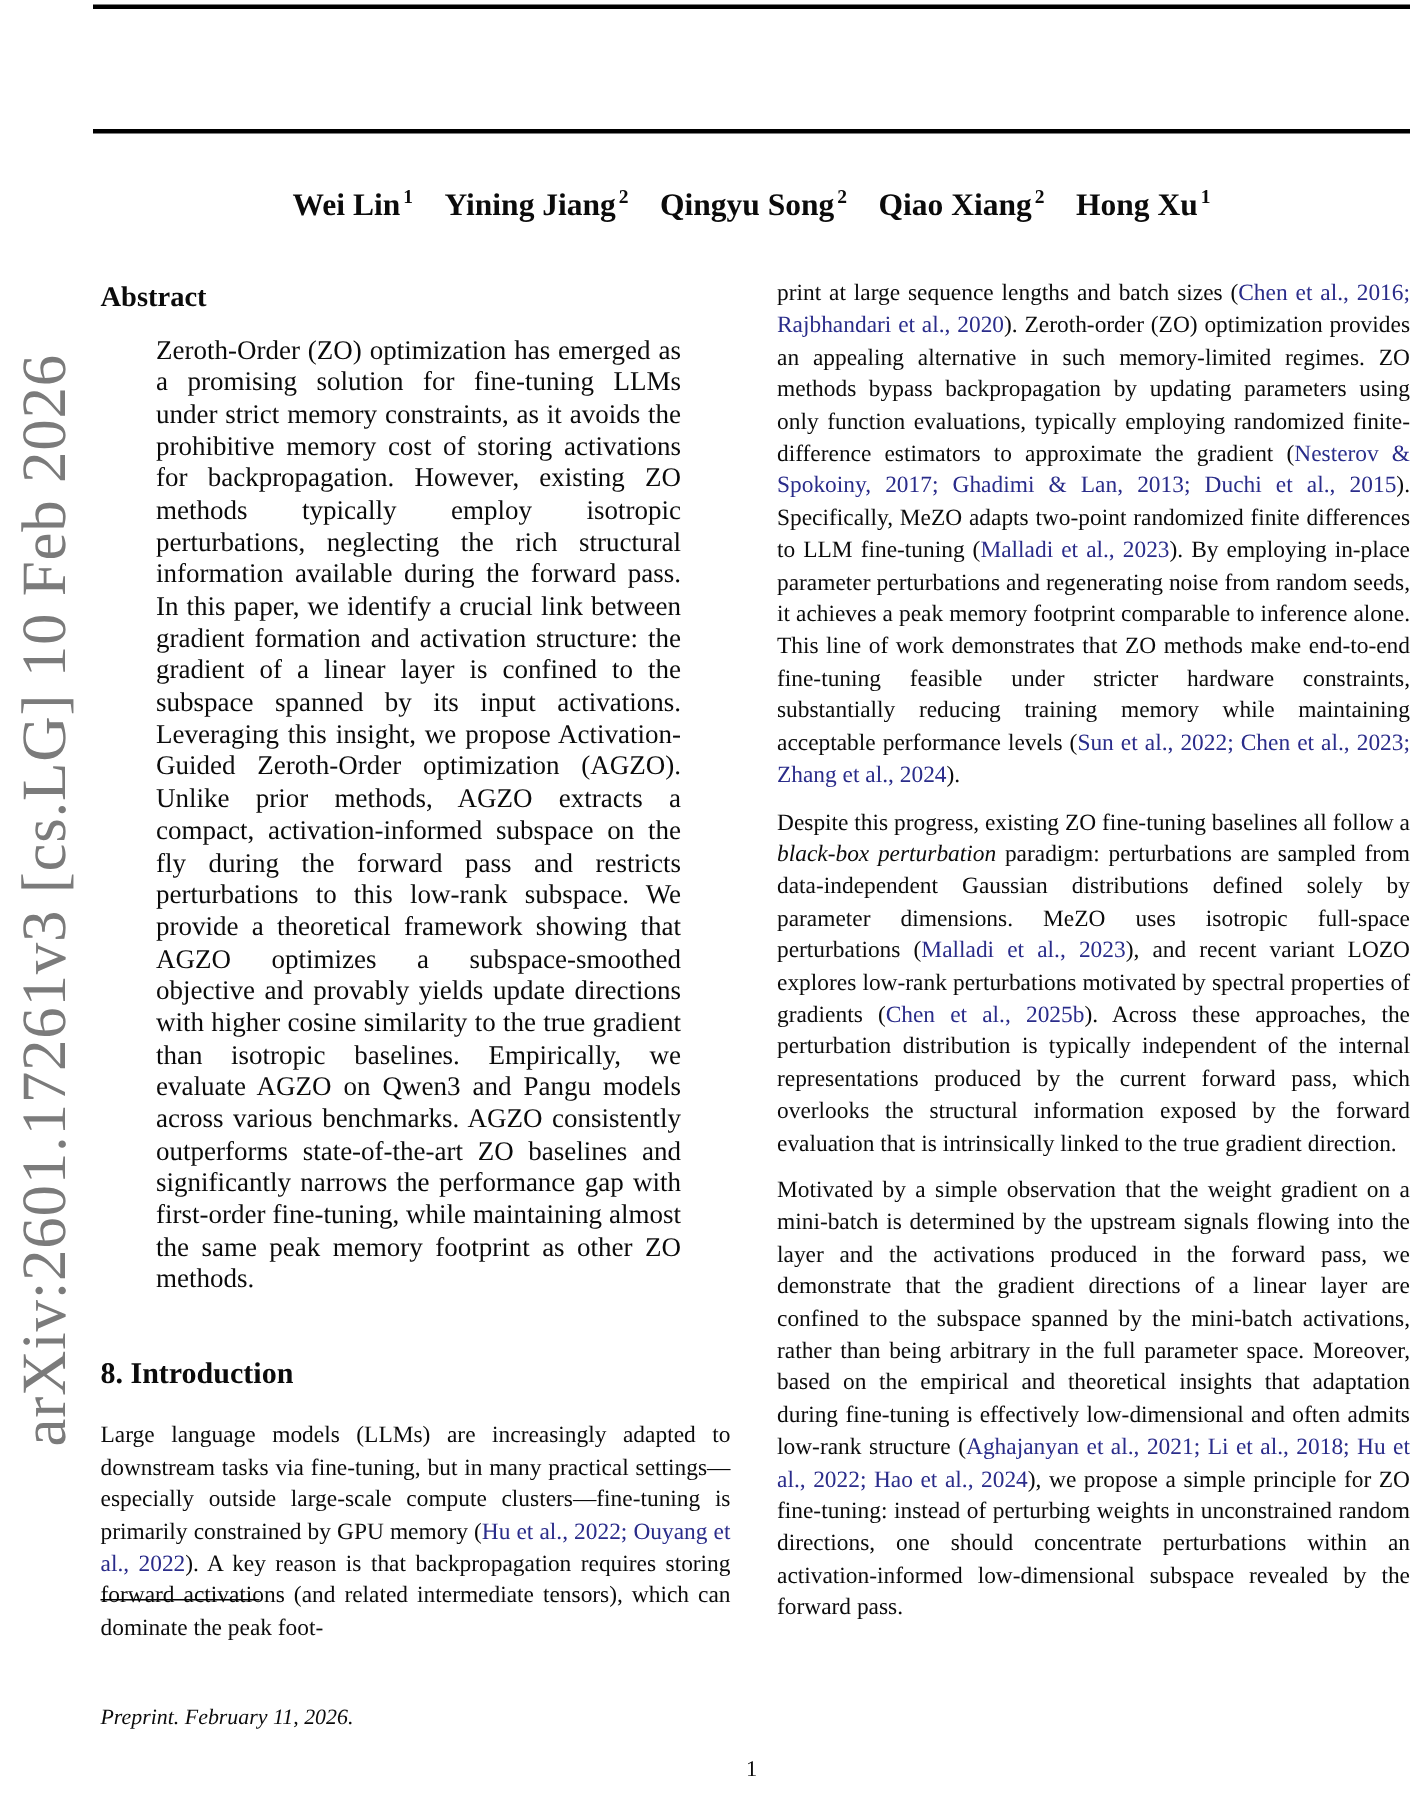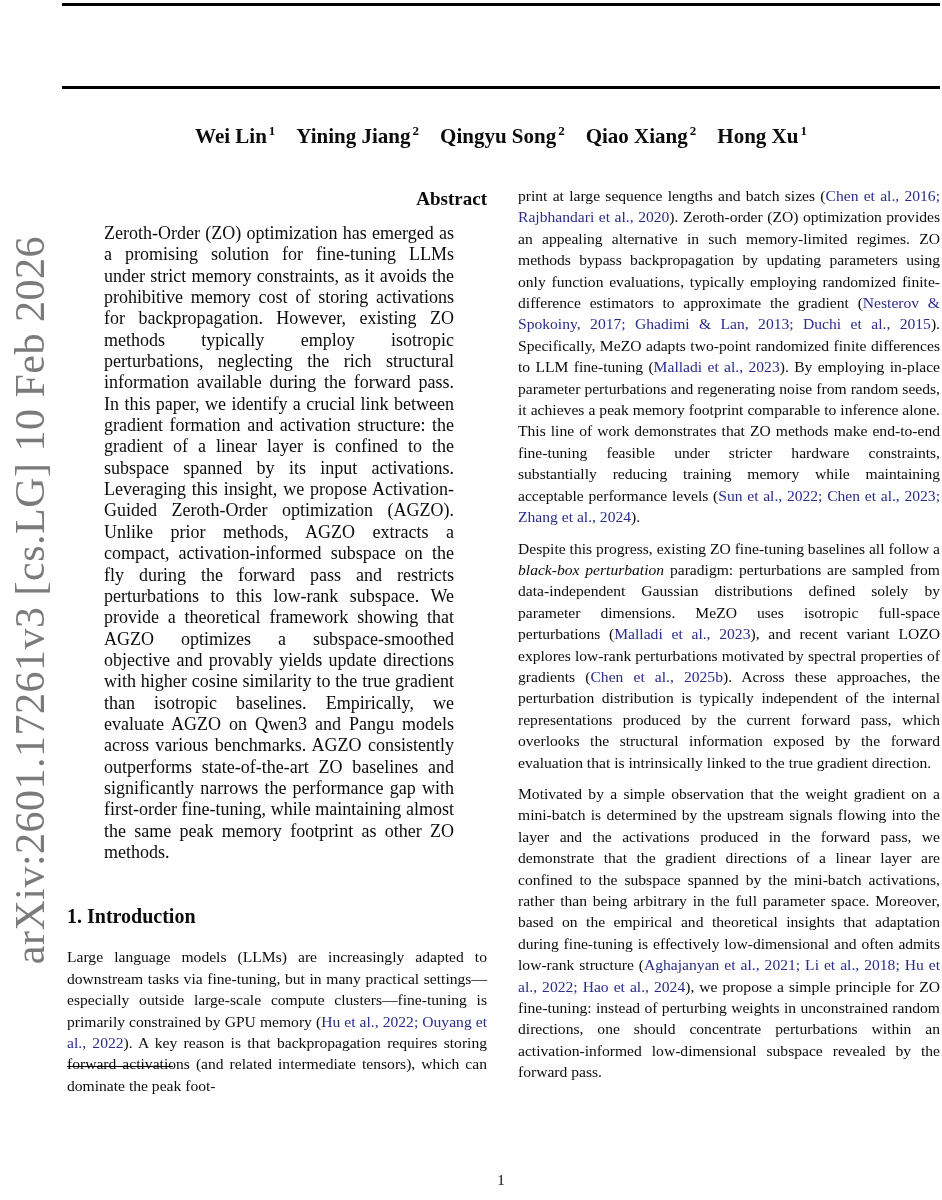--- a/index.html
+++ b/index.html
@@ -34,21 +34,21 @@
     position: absolute; left: 62px; top: 27px; width: 878px;
     text-align: center; font-weight: bold; font-size: 26px; line-height: 30px;
   }
   .authors {
     position: absolute; left: 62px; top: 124px; width: 878px;
     text-align: center; font-weight: bold; font-size: 21px;
   }
   .col-left  { position: absolute; left: 67px;  top: 188px; width: 420px; }
   .col-right { position: absolute; left: 518px; top: 185px; width: 422px; }
   .abstract-heading {
-    text-align: right; font-weight: bold; font-size: 19px; margin: 0 0 13px 0;
+    text-align: left; font-weight: bold; font-size: 19px; margin: 0 0 13px 0;
   }
   .abstract-body {
     margin: 0 33px 0 37px;
     font-size: 18px; line-height: 21.35px;
     text-align: justify;
   }
   .section-heading {
     font-weight: bold; font-size: 20px; margin: 42px 0 0 0;
   }
   .body-par {
@@ -86,27 +86,28 @@
   <div class="rule rule-top"></div>
 
 
   <div class="rule rule-title"></div>
 
   <div class="authors"><span>Wei Lin</span><span class="seg-sup">1</span><span> Yining Jiang</span><span class="seg-sup">2</span><span> Qingyu Song</span><span class="seg-sup">2</span><span> Qiao Xiang</span><span class="seg-sup">2</span><span> Hong Xu</span><span class="seg-sup">1</span></div>
 
   <div class="col-left">
     <div class="abstract-heading">Abstract</div>
     <div class="abstract-body">Zeroth-Order (ZO) optimization has emerged as a promising solution for fine-tuning LLMs under strict memory constraints, as it avoids the prohibitive memory cost of storing activations for backpropagation. However, existing ZO methods typically employ isotropic perturbations, neglecting the rich structural information available during the forward pass. In this paper, we identify a crucial link between gradient formation and activation structure: the gradient of a linear layer is confined to the subspace spanned by its input activations. Leveraging this insight, we propose Activation-Guided Zeroth-Order optimization (AGZO). Unlike prior methods, AGZO extracts a compact, activation-informed subspace on the fly during the forward pass and restricts perturbations to this low-rank subspace. We provide a theoretical framework showing that AGZO optimizes a subspace-smoothed objective and provably yields update directions with higher cosine similarity to the true gradient than isotropic baselines. Empirically, we evaluate AGZO on Qwen3 and Pangu models across various benchmarks. AGZO consistently outperforms state-of-the-art ZO baselines and significantly narrows the performance gap with first-order fine-tuning, while maintaining almost the same peak memory footprint as other ZO methods.</div>
-    <div class="section-heading">1. Introduction</div>
+    <div class="section-heading">8. Introduction</div>
     <div class="body-par"><span>Large language models (LLMs) are increasingly adapted to downstream tasks via fine-tuning, but in many practical settings—especially outside large-scale compute clusters—fine-tuning is primarily constrained by GPU memory (</span><span class="seg-cite">Hu et al., 2022; Ouyang et al., 2022</span><span>). A key reason is that backpropagation requires storing forward activations (and related intermediate tensors), which can dominate the peak foot-</span></div>
   </div>
 
   <div class="col-right">
     <div class="body-par"><span>print at large sequence lengths and batch sizes (</span><span class="seg-cite">Chen et al., 2016; Rajbhandari et al., 2020</span><span>). Zeroth-order (ZO) optimization provides an appealing alternative in such memory-limited regimes. ZO methods bypass backpropagation by updating parameters using only function evaluations, typically employing randomized finite-difference estimators to approximate the gradient (</span><span class="seg-cite">Nesterov &amp; Spokoiny, 2017; Ghadimi &amp; Lan, 2013; Duchi et al., 2015</span><span>). Specifically, MeZO adapts two-point randomized finite differences to LLM fine-tuning (</span><span class="seg-cite">Malladi et al., 2023</span><span>). By employing in-place parameter perturbations and regenerating noise from random seeds, it achieves a peak memory footprint comparable to inference alone. This line of work demonstrates that ZO methods make end-to-end fine-tuning feasible under stricter hardware constraints, substantially reducing training memory while maintaining acceptable performance levels (</span><span class="seg-cite">Sun et al., 2022; Chen et al., 2023; Zhang et al., 2024</span><span>).</span></div>
     <div class="body-par"><span>Despite this progress, existing ZO fine-tuning baselines all follow a </span><span class="seg-italic">black-box perturbation</span><span> paradigm: perturbations are sampled from data-independent Gaussian distributions defined solely by parameter dimensions. MeZO uses isotropic full-space perturbations (</span><span class="seg-cite">Malladi et al., 2023</span><span>), and recent variant LOZO explores low-rank perturbations motivated by spectral properties of gradients (</span><span class="seg-cite">Chen et al., 2025b</span><span>). Across these approaches, the perturbation distribution is typically independent of the internal representations produced by the current forward pass, which overlooks the structural information exposed by the forward evaluation that is intrinsically linked to the true gradient direction.</span></div>
     <div class="body-par"><span>Motivated by a simple observation that the weight gradient on a mini-batch is determined by the upstream signals flowing into the layer and the activations produced in the forward pass, we demonstrate that the gradient directions of a linear layer are confined to the subspace spanned by the mini-batch activations, rather than being arbitrary in the full parameter space. Moreover, based on the empirical and theoretical insights that adaptation during fine-tuning is effectively low-dimensional and often admits low-rank structure (</span><span class="seg-cite">Aghajanyan et al., 2021; Li et al., 2018; Hu et al., 2022; Hao et al., 2024</span><span>), we propose a simple principle for ZO fine-tuning: instead of perturbing weights in unconstrained random directions, one should concentrate perturbations within an activation-informed low-dimensional subspace revealed by the forward pass.</span></div>
   </div>
 
   <div class="rule footnote-rule"></div>
+  <div class="preprint-note">Preprint. February 11, 2026.</div>
 
   <div class="page-num">1</div>
 
 </div>
 
 </body></html>

